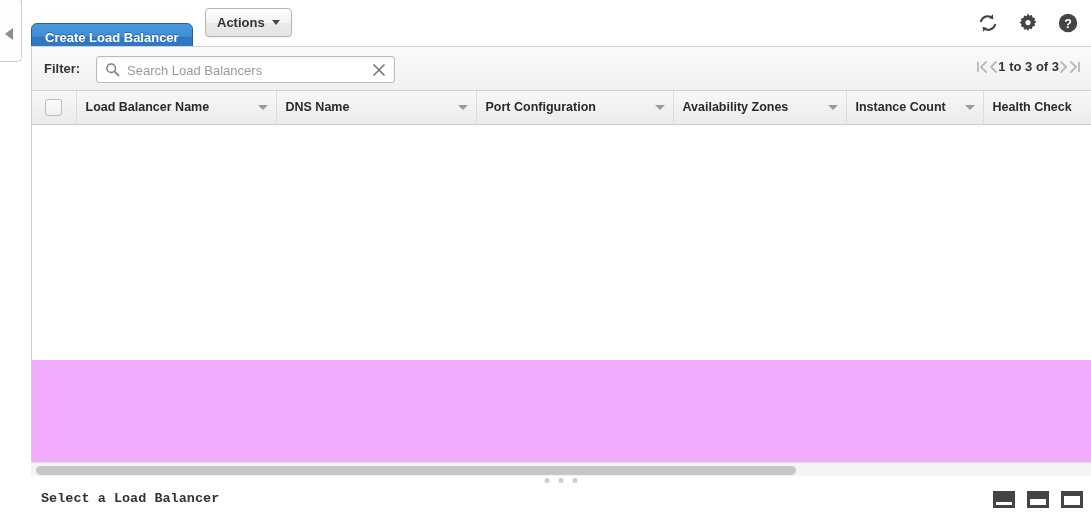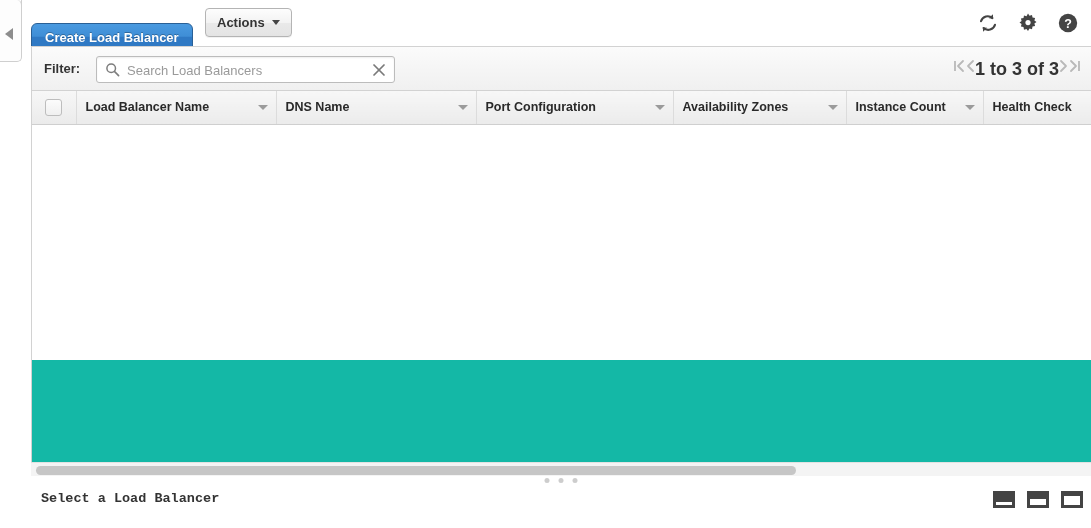--- a/index.html
+++ b/index.html
@@ -110,21 +110,21 @@
 
   
   .panel {
     position: absolute;
     left: 31px; top: 46px;
     width: 1060px;
     height: 420px;
     box-sizing: border-box;
     border-top: 1px solid #d2d2d2;
     border-left: 1px solid #d2d2d2;
-    background: #14b8a6;
+    background: #f0abfc;
   }
   .filterbar {
     position: relative;
     height: 44px;
     box-sizing: border-box;
     background: linear-gradient(to bottom, #fbfbfb 0%, #f0f0f0 100%);
     border-bottom: 1px solid #d2d2d2;
   }
   .filter-label {
     position: absolute;
@@ -163,21 +163,22 @@
   .clear-btn {
     position: absolute;
     right: 6px; top: 4px;
     width: 18px; height: 18px;
     cursor: pointer;
   }
   .pager {
     position: absolute;
     right: 10px; top: 12px;
     display: flex;
-    font-size: 18px;
+    align-items: center;
+    font-size: 13px;
   }
   .pager .parrow { cursor: pointer; display: block; }
   .pager .pagertext {
     font-weight: bold;
     color: #333333;
     white-space: nowrap;
   }
 
   
   .tbl { width: 100%; border-collapse: collapse; table-layout: fixed; }

